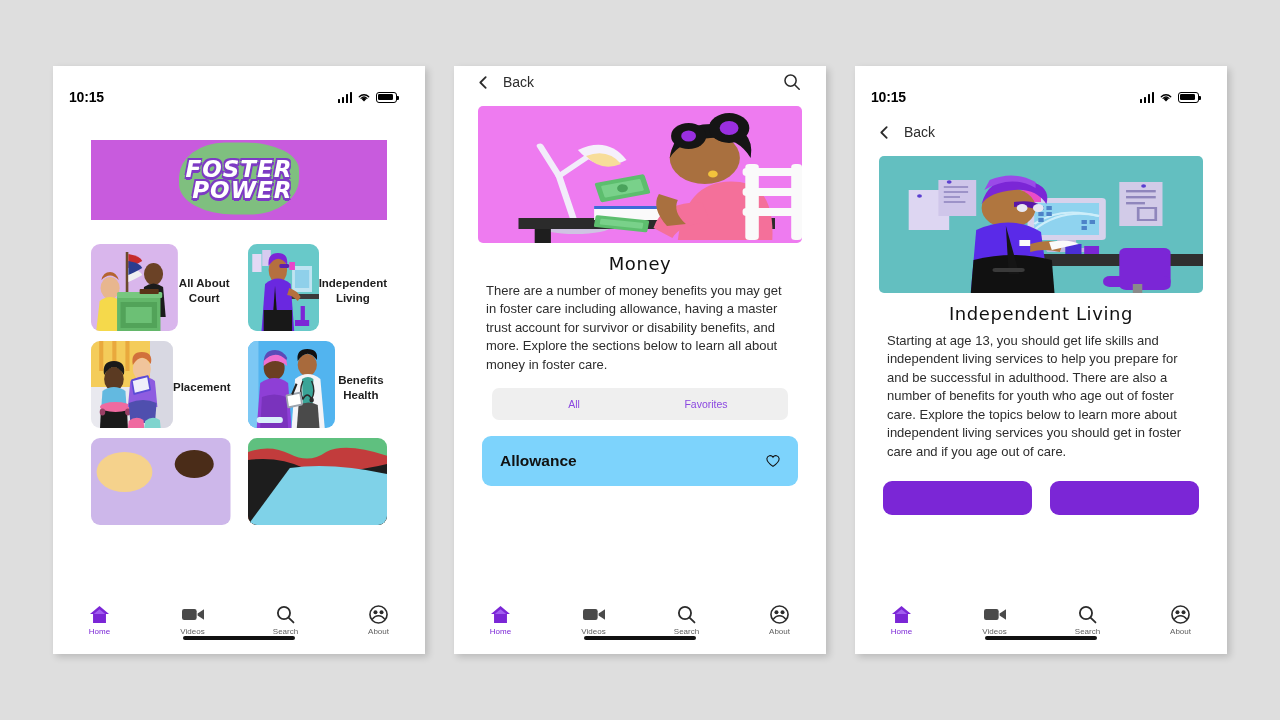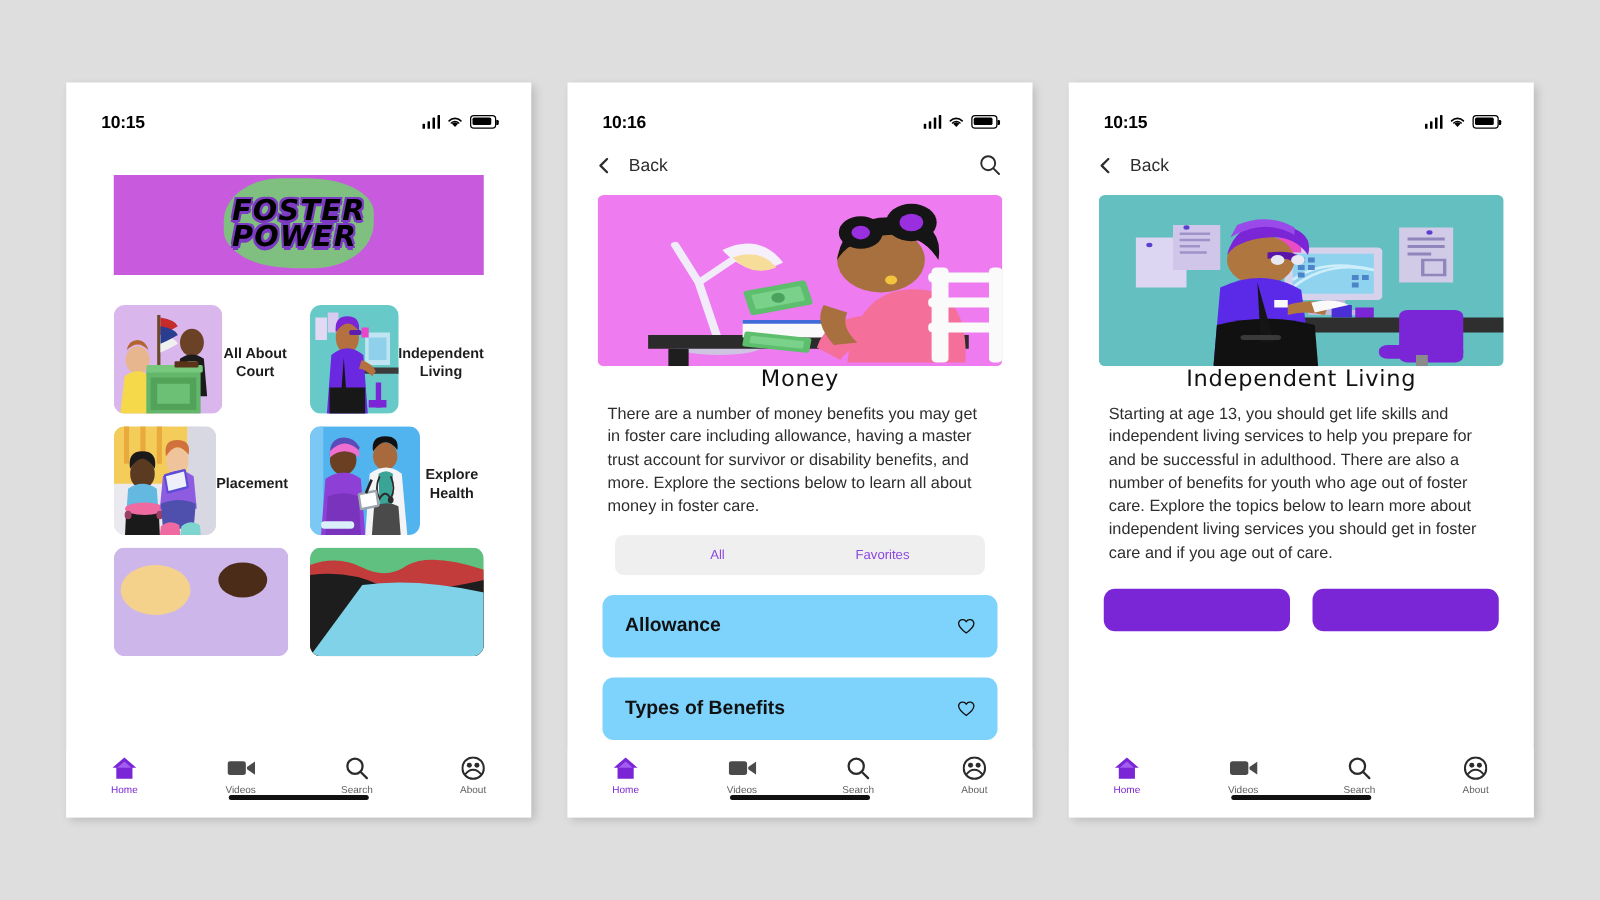--- a/index.html
+++ b/index.html
@@ -29,21 +29,21 @@
     flex-direction: column;
   }
 
   
   .statusbar {
     height: 50px;
     flex: 0 0 50px;
     display: flex;
     align-items: center;
     justify-content: space-between;
-    padding: 12px 28px 0 28px;
+    padding: 12px 28px 0 16px;
   }
   .status-time {
     font-size: 14px;
     font-weight: bold;
     color: #000;
     letter-spacing: -0.2px;
   }
   .status-icons { display: flex; align-items: center; gap: 5px; }
   .signal { display: flex; align-items: flex-end; gap: 1.5px; height: 11px; }
   .signal i { width: 2.5px; background: #000; border-radius: 0.5px; display: block; }
@@ -93,28 +93,28 @@
   .logo-splotch {
     position: absolute;
     left: 50%; top: 50%;
     transform: translate(-50%,-52%);
     width: 120px; height: 72px;
     background: #7fbf7f;
     border-radius: 38% 44% 40% 46% / 48% 38% 50% 42%;
   }
   .logo-text {
     position: relative;
-    text-align: left;
+    text-align: right;
     line-height: 0.92;
     font-family: "DejaVu Sans", sans-serif;
     font-weight: bold;
     font-size: 23px;
     font-style: italic;
     letter-spacing: 1px;
-    color: #000000;
+    color: #ffffff;
     text-shadow:
       -1.6px -1.6px 0 #7d3bc4, 1.6px -1.6px 0 #7d3bc4,
       -1.6px 1.6px 0 #7d3bc4, 1.6px 1.6px 0 #7d3bc4,
       0 2.6px 0 #7d3bc4;
   }
 
   .tile-grid {
     margin: 24px 38px 0 38px;
     display: grid;
     grid-template-columns: 1fr 1fr;
@@ -139,20 +139,21 @@
 
   
   .hero {
     margin: 8px 24px 0 24px;
     height: 137px;
     border-radius: 5px;
     overflow: hidden;
     position: relative;
   }
   .detail-title {
+    margin-top: 10px;
     text-align: center;
     font-family: "DejaVu Sans", sans-serif;
     font-size: 18px;
     color: #111;
     letter-spacing: 0.6px;
   }
   .detail-body {
     margin: 8px 32px 0 32px;
     font-size: 13px;
     line-height: 1.42;
@@ -380,21 +381,21 @@
               <path d="M54 38 q15 -10 29 0 l5 49 h-38 Z" fill="#f4f4f7"></path>
               <path d="M62 38 q7 -4 13 0 l-1 30 h-11 Z" fill="#3aa497"></path>
               <path d="M58 64 q12 -5 22 0 l2 23 h-26 Z" fill="#4a4a4a"></path>
               <path d="M63 40 q-5 10 0 18 q5 -8 10 0 q5 -8 0 -18" stroke="#2b2b2b" stroke-width="1.6" fill="none"></path>
               <circle cx="73" cy="59" r="2.6" fill="#2b2b2b"></circle>
               <rect x="44" y="52" width="18" height="14" rx="1.5" fill="#9ba3ad" transform="rotate(-10 53 59)"></rect>
               <rect x="46" y="54" width="14" height="10" fill="#fff" transform="rotate(-10 53 59)"></rect>
               <rect x="52" y="42" width="2.4" height="12" fill="#222" transform="rotate(25 53 48)"></rect>
             </svg>
           </div>
-          <div class="tile-label">Explore Health</div>
+          <div class="tile-label">Benefits Health</div>
         </div>
 
         <div class="tile">
           <div class="tile-art">
             <svg viewBox="0 0 100 87" width="100%" height="100%" preserveAspectRatio="none">
               <rect width="100" height="87" fill="#cdb7ea"></rect>
               <circle cx="24" cy="34" r="20" fill="#f5d28c"></circle>
               <circle cx="74" cy="26" r="14" fill="#4a2c18"></circle>
             </svg>
           </div>
@@ -452,39 +453,20 @@
               <path d="M3.2 15.4 q3 -4 6.8 -4 q3.8 0 6.8 4" stroke="#2b2b2b" stroke-width="1.6" fill="none"></path>
             </svg>
         </span>
         <span class="tab-label">About</span>
       </div>
     </div>
     <div class="home-indicator"></div>
   </div>
 
   <div class="phone">
-    <div class="statusbar">
-      <div class="status-time">10:16</div>
-      <div class="status-icons">
-        <span class="signal">
-            <i></i>
-            <i></i>
-            <i></i>
-            <i></i>
-          </span>
-        <svg class="wifi" viewBox="0 0 16 12">
-          <path d="M8 10.6 L5.2 7.6 a4 4 0 0 1 5.6 0 Z" fill="#000"></path>
-          <path d="M2.6 5.1 a7.6 7.6 0 0 1 10.8 0" stroke="#000" stroke-width="1.5" fill="none" stroke-linecap="round"></path>
-          <path d="M4.6 7.0 a5 5 0 0 1 6.8 0" stroke="#000" stroke-width="1.4" fill="none" stroke-linecap="round"></path>
-        </svg>
-        <span class="batt">
-            <span></span>
-          </span>
-      </div>
-    </div>
 
     <div class="navhdr">
       <div class="back">
         <svg class="chev" viewBox="0 0 9 14">
           <polyline points="7.5,1 1.5,7 7.5,13" stroke="#2c2c2c" stroke-width="2" fill="none" stroke-linecap="round" stroke-linejoin="round"></polyline>
         </svg>
         <span>Back</span>
       </div>
       <div class="srch-btn">
         <svg width="18" height="18" viewBox="0 0 20 20">
@@ -552,26 +534,20 @@
         <div class="seg">Favorites</div>
       </div>
 
       <div class="topic-card">
         <span class="topic-card-label">Allowance</span>
         <svg class="heart" viewBox="0 0 16 15">
           <path d="M8 13.6 C2 9.4 1 6.6 1 4.8 A3.8 3.8 0 0 1 8 3.2 A3.8 3.8 0 0 1 15 4.8 C15 6.6 14 9.4 8 13.6 Z" stroke="#111" stroke-width="1.2" fill="none"></path>
         </svg>
       </div>
 
-      <div class="topic-card">
-        <span class="topic-card-label">Types of Benefits</span>
-        <svg class="heart" viewBox="0 0 16 15">
-          <path d="M8 13.6 C2 9.4 1 6.6 1 4.8 A3.8 3.8 0 0 1 8 3.2 A3.8 3.8 0 0 1 15 4.8 C15 6.6 14 9.4 8 13.6 Z" stroke="#111" stroke-width="1.2" fill="none"></path>
-        </svg>
-      </div>
     </div>
 
     <div class="tabbar">
       <div class="tab active">
         <span class="tab-ico">
           <svg width="21" height="19" viewBox="0 0 22 20">
               <path d="M11 1 L21 9.6 h-3.2 V19 H4.2 V9.6 H1 Z" fill="#7b26d6"></path>
               <path d="M11 4.4 L17 9.6 H5 Z" fill="#a25ef0"></path>
             </svg>
         </span>

